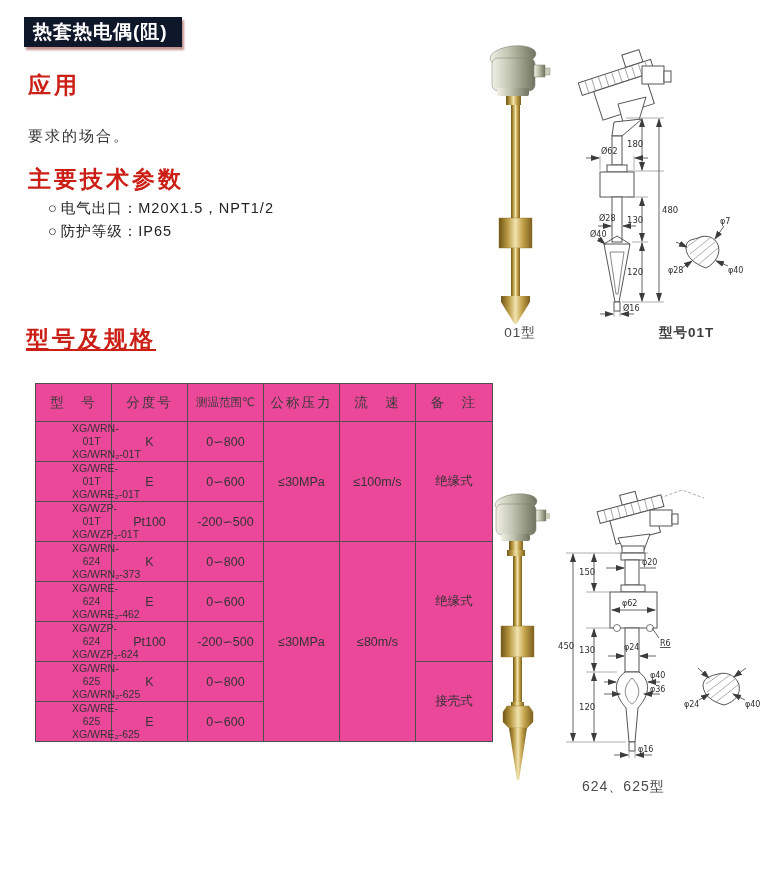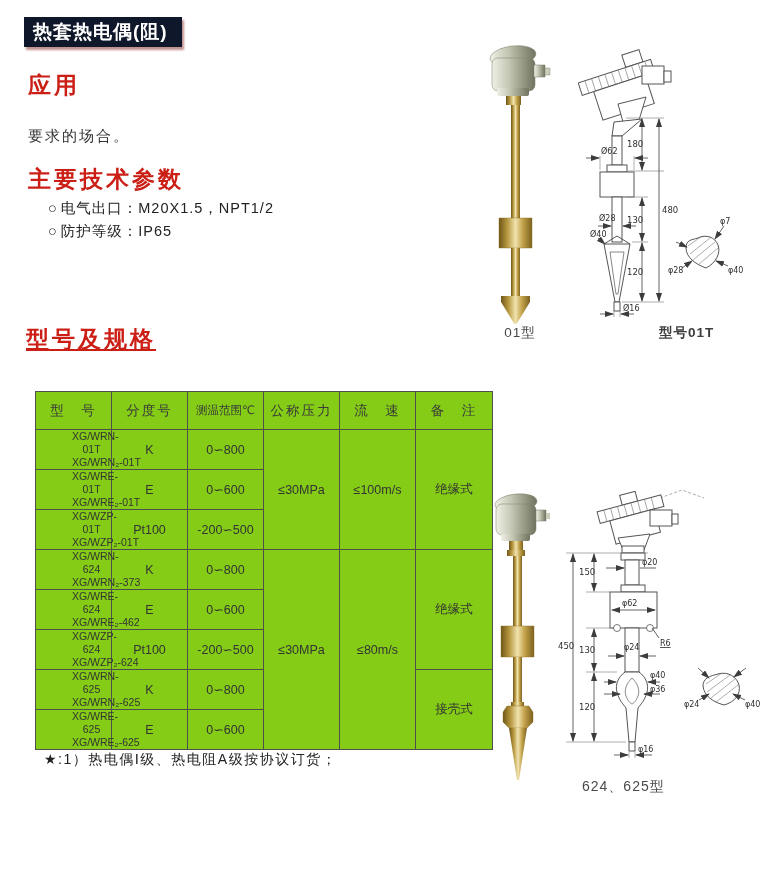--- a/index.html
+++ b/index.html
@@ -18,21 +18,21 @@
   
   .para{left:28px;width:430px;font-size:15px;letter-spacing:2px;color:#333;line-height:24px;}
   #para1{top:100px;text-indent:30px;}
   #para2{top:124px;}
   
   .bullets{left:48px;top:197px;font-size:14.5px;letter-spacing:1px;color:#222;}
   .bullets .row{height:22.5px;line-height:22.5px;white-space:nowrap;}
   .bullets .dot{margin-right:3px;color:#222;}
   
   table.spec{left:35px;top:383px;border-collapse:collapse;table-layout:fixed;width:457px;
-             background:#84cc16;margin-top:8px;}
+             background:#ec4899;}
   table.spec td{border:1px solid #4f4f4f;text-align:center;vertical-align:middle;
                 font-size:12.5px;color:#333;padding:0;}
   table.spec tr.hd{height:38px;}
   table.spec tr.dr{height:40px;}
   table.spec td.hd{font-size:13.5px;letter-spacing:2px;color:#3a3a3a;}
   table.spec td.model div{font-size:10.5px;line-height:13px;letter-spacing:0;padding-left:36px;}
   
   .figlab{font-size:13.5px;color:#4a4a4a;letter-spacing:1px;}
   #lab01{left:488px;top:324px;width:64px;text-align:center;}
   #lab01t{left:615px;top:324px;font-weight:bold;color:#3d3d3d;margin-left:44px;}
@@ -147,21 +147,20 @@
       <td class="model">
             <div>XG/WRE-625</div>
             <div>XG/WRE₂-625</div>
           </td>
       <td>E</td>
       <td>0∽600</td>
     </tr>
   </tbody>
     </table>
 
-  <div class="abs note" id="note1">★:1）热电偶Ⅰ级、热电阻A级按协议订货；</div>
 
   <svg class="abs" style="left:489px;top:44px;" width="62" height="280" viewBox="0 0 62 280">
     <defs>
       <linearGradient id="bg1" x1="0" y1="0" x2="1" y2="0">
         <stop offset="0" stop-color="#6f5618"></stop>
           <stop offset=".25" stop-color="#b6973f"></stop>
         <stop offset=".5" stop-color="#f1e3ae"></stop>
           <stop offset=".72" stop-color="#c3a24a"></stop>
         <stop offset="1" stop-color="#7c611f"></stop>
       </linearGradient>

